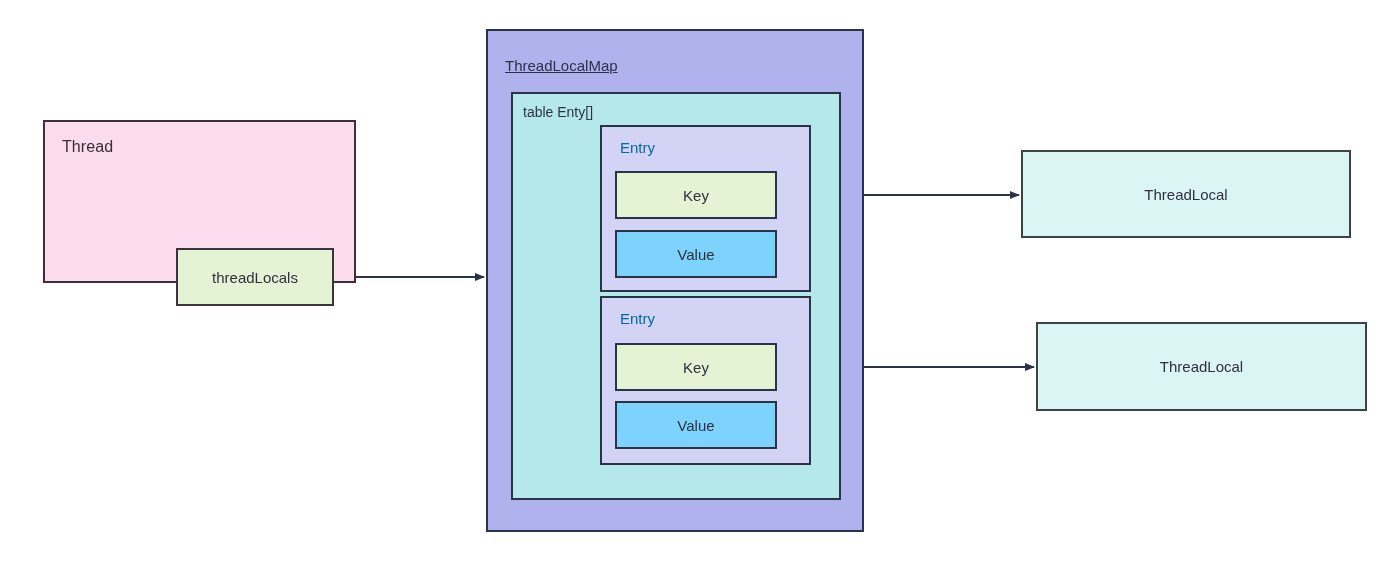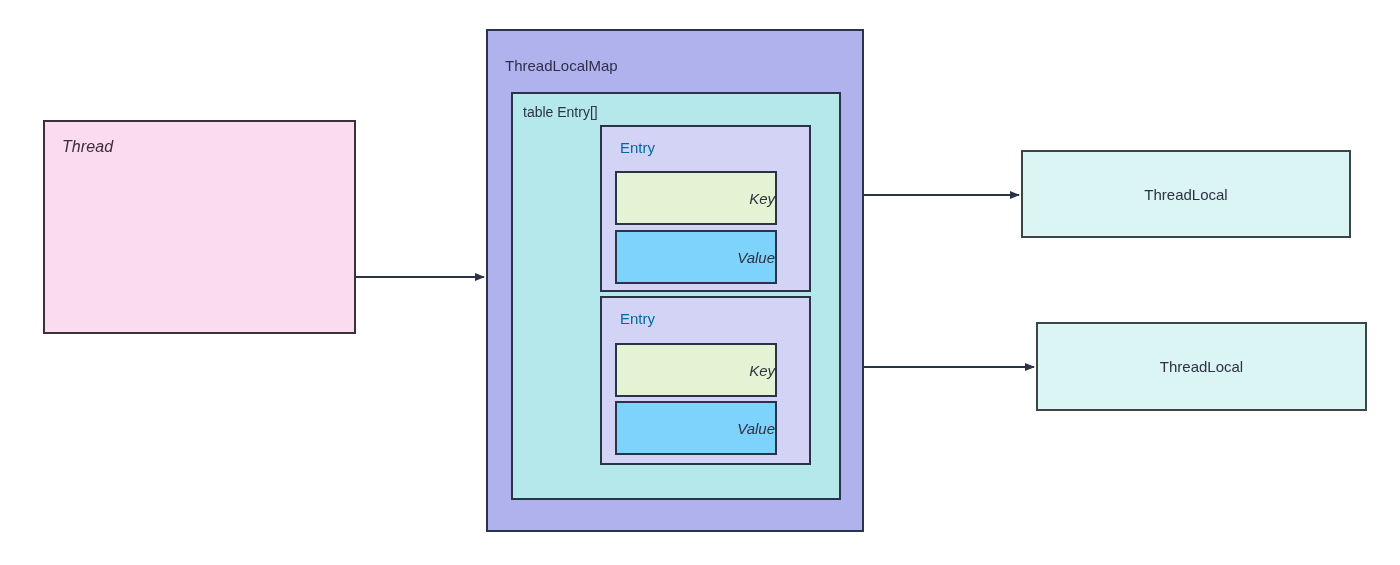--- a/index.html
+++ b/index.html
@@ -21,24 +21,23 @@
     position: absolute;
     box-sizing: border-box;
     border: 2px solid #2b3349;
     color: #2e2f47;
   }
   
   .thread-box {
     left: 43px;
     top: 120px;
     width: 313px;
-    height: 214px;
+    height: 163px;
     background: #fadcee;
     border-color: #3e2f38;
-    font-style: italic;
   }
   .thread-label {
     position: absolute;
     left: 17px;
     top: 16px;
     font-size: 16px;
     color: #3b2e39;
     letter-spacing: .1px;
   }
   
@@ -62,20 +61,21 @@
     width: 378px;
     height: 503px;
     background: #b0b2ee;
   }
   .tlm-label {
     position: absolute;
     left: 17px;
     top: 26px;
     font-size: 15px;
     color: #2f2f4a;
+    text-decoration: underline;
   }
   
   .table-box {
     left: 511px;
     top: 92px;
     width: 330px;
     height: 408px;
     background: #b4e8ea;
   }
   .table-label {
@@ -96,27 +96,26 @@
   .entry-label {
     position: absolute;
     left: 18px;
     top: 12px;
     font-size: 15px;
     color: #0369a1;
   }
   .kv-box {
     left: 615px;
     width: 162px;
-    height: 54px;
+    height: 48px;
     display: flex;
     align-items: center;
-    justify-content: flex-end;
+    justify-content: center;
     font-size: 15px;
     color: #2f3142;
-    font-style: italic;
   }
   .key-box { background: #e3f3d3; }
   .value-box { background: #7dd3fc; }
   .key-1 { top: 171px; }
   .value-1 { top: 230px; }
   .key-2 { top: 343px; }
   .value-2 { top: 401px; }
   
   .tl-box {
     background: #dbf4f4;
@@ -160,27 +159,30 @@
       </marker>
     </defs>
     <line x1="334" y1="277" x2="484" y2="277" stroke="#2b3349" stroke-width="2" marker-end="url(#ah)"></line>
     <line x1="776" y1="195" x2="1019" y2="195" stroke="#2b3349" stroke-width="2" marker-end="url(#ah)"></line>
     <line x1="776" y1="367" x2="1034" y2="367" stroke="#2b3349" stroke-width="2" marker-end="url(#ah)"></line>
   </svg>
 
   <div class="box thread-box">
     <span class="thread-label">Thread</span>
   </div>
+  <div class="box threadlocals-box">
+    <span>threadLocals</span>
+  </div>
 
   <div class="box tlm-box">
     <span class="tlm-label">ThreadLocalMap</span>
   </div>
 
   <div class="box table-box">
-    <span class="table-label">table Entry[]</span>
+    <span class="table-label">table Enty[]</span>
   </div>
 
   <div class="box entry-box entry-1">
     <span class="entry-label">Entry</span>
   </div>
   <div class="box kv-box key-box key-1">
     <span>Key</span>
   </div>
   <div class="box kv-box value-box value-1">
     <span>Value</span>

